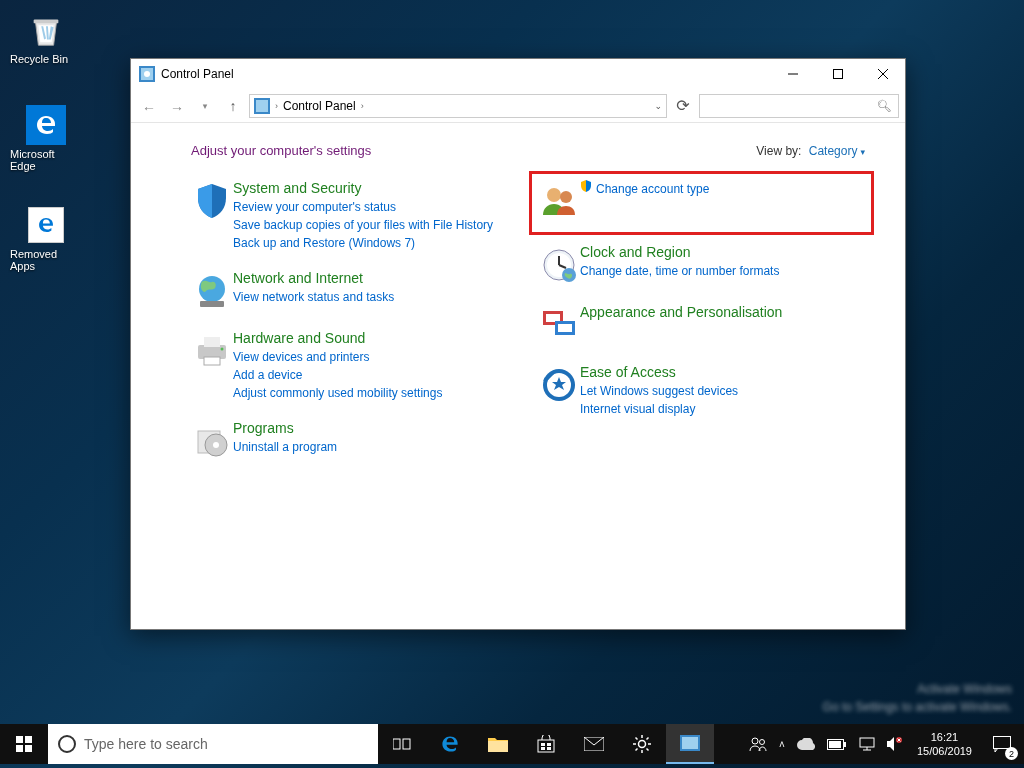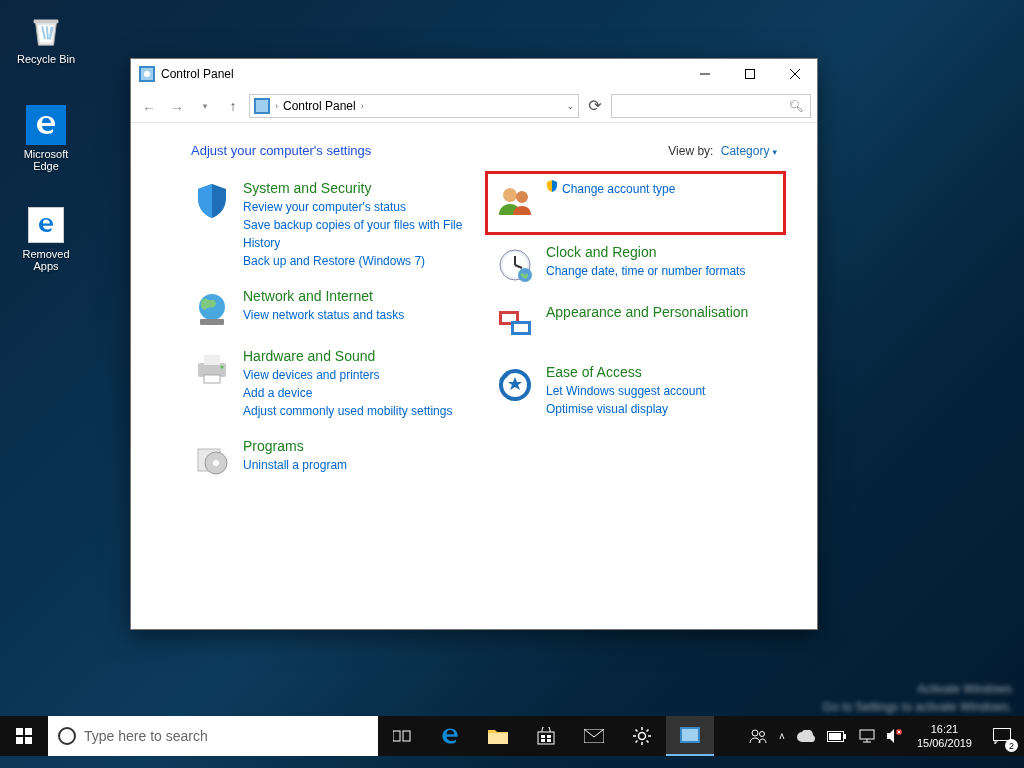--- a/index.html
+++ b/index.html
@@ -1,26 +1,26 @@
 <!DOCTYPE html>
 <html><head>
 <meta charset="utf-8">
 <style>
 * { margin:0; padding:0; box-sizing:border-box; font-family:"Segoe UI",Tahoma,sans-serif; }
 body { width:1024px; height:768px; overflow:hidden; background:linear-gradient(135deg,#0a2540 0%,#08304f 30%,#0d3b5c 50%,#05263f 70%,#031a2e 100%); position:relative; }
 
 
-.desktop-icon { position:absolute; width:72px; text-align:center; color:#fff; font-size:11px; text-shadow:0 1px 2px rgba(0,0,0,.8); cursor:pointer; }
+.desktop-icon { position:absolute; width:72px; color:#fff; font-size:11px; text-shadow:0 1px 2px rgba(0,0,0,.8); cursor:pointer; }
 .desktop-icon .ico { width:40px; height:40px; margin:0 auto 3px; display:flex; align-items:center; justify-content:center; }
 #di1{top:10px;left:10px}#di2{top:105px;left:10px}#di3{top:205px;left:10px}
 .recycle-bin-svg{width:38px;height:38px}
 .edge-tile{width:40px;height:40px;background:#0078d7;display:flex;align-items:center;justify-content:center}
 
 
-.window{position:absolute;left:130px;top:58px;width:688px;height:572px;background:#fff;border:1px solid #777;box-shadow:0 6px 24px rgba(0,0,0,.5);display:flex;flex-direction:column}
+.window{position:absolute;left:130px;top:58px;width:776px;height:572px;background:#fff;border:1px solid #777;box-shadow:0 6px 24px rgba(0,0,0,.5);display:flex;flex-direction:column}
 .titlebar{height:30px;display:flex;align-items:center;padding-left:8px;background:#fff;color:#000;font-size:12px}
 .titlebar .cp-icon{width:16px;height:16px;margin-right:6px;display:inline-flex}
 .win-controls{margin-left:auto;display:flex}
 .win-controls div{width:45px;height:30px;display:flex;align-items:center;justify-content:center;font-size:13px;font-family:"Segoe UI";cursor:pointer}
 
 
 .navrow{height:34px;border-bottom:1px solid #e5e5e5;display:flex;align-items:center;padding:0 6px;gap:4px}
 .navbtn{width:24px;height:24px;display:flex;align-items:center;justify-content:center;color:#888;cursor:default;font-size:14px}
 .navbtn.enabled{color:#555;cursor:pointer}
 .bbox{flex:1;height:24px;border:1px solid #ccc;display:flex;align-items:center;padding:0 4px;font-size:12px;gap:5px}
@@ -28,37 +28,37 @@
 .bbox .chev{color:#666;font-size:9px}
 .bbox .dd{margin-left:auto;color:#555;font-size:9px}
 .refresh{width:24px;height:24px;display:flex;align-items:center;justify-content:center;color:#555;cursor:pointer}
 .search{width:200px;height:24px;border:1px solid #ccc;position:relative}
 .search input{width:100%;height:100%;border:none;padding:0 24px 0 6px;font-size:12px;outline:none}
 .search .sicon{position:absolute;right:6px;top:4px;color:#777;font-size:12px}
 
 
 .body{flex:1;padding:20px 40px 20px 60px;overflow:auto}
 .hdr{display:flex;align-items:center;margin-bottom:22px}
-.hdr .ttl{color:#1d4ed8;font-size:13px}
+.hdr .ttl{color:#701a75;font-size:13px}
 .hdr .vb{margin-left:auto;font-size:12px;color:#333}
 .hdr .vb a{color:#1a6fb7;text-decoration:none;margin-left:4px}
 .hdr .vb .dd{font-size:9px;margin-left:3px;color:#1a6fb7}
 
 .cols{display:flex;gap:20px}
 .col{flex:1;min-width:0}
-.cat{display:flex;gap:10px;margin-bottom:18px;position:relative}
+.cat{display:flex;margin-bottom:18px;position:relative}
 .cat .caticon{width:42px;height:42px;flex:0 0 42px;display:flex;align-items:center;justify-content:center}
 .cat .cattxt{flex:1}
 .cat .cattxt h3{color:#208020;font-size:14px;font-weight:400;margin-bottom:2px;cursor:pointer}
 .cat .cattxt a{display:block;color:#0066cc;font-size:12px;line-height:1.5;text-decoration:none;cursor:pointer}
 .cat .cattxt .wshield{display:flex;align-items:flex-start;gap:4px}
 .box-highlight{border:3px solid #e02020;padding:6px 6px 10px 6px;margin:-9px -9px 9px -9px}
 
 
-.taskbar{position:absolute;bottom:12px;left:0;right:0;height:40px;background:#101010;display:flex;align-items:center;color:#fff}
+.taskbar{position:absolute;bottom:4px;left:0;right:0;height:40px;background:#101010;display:flex;align-items:center;color:#fff}
 .start{width:48px;height:40px;display:flex;align-items:center;justify-content:center;cursor:pointer}
 .searchbar{width:330px;height:40px;background:#fff;display:flex;align-items:center;padding:0 10px;gap:8px;cursor:text}
 .searchbar .circ{width:18px;height:18px;border:2px solid #333;border-radius:50%}
 .searchbar span{color:#666;font-size:14px}
 .tbicons{display:flex;height:100%}
 .tbicons .tb{width:48px;height:40px;display:flex;align-items:center;justify-content:center;cursor:pointer;position:relative}
 .tbicons .tb.active{background:#333;border-bottom:2px solid #76b9ed}
 .tray{margin-left:auto;display:flex;align-items:center;height:100%;font-size:11px}
 .tray .ticon{padding:0 6px;height:40px;display:flex;align-items:center;justify-content:center;cursor:pointer}
 .clock{padding:0 8px;text-align:center;line-height:1.3;font-size:11px}
@@ -279,22 +279,22 @@
               <svg width="40" height="40" viewBox="0 0 40 40">
                 <circle cx="20" cy="20" r="16" fill="#1e6fb8"></circle>
                 <circle cx="20" cy="20" r="12" fill="#fff"></circle>
                 <path fill="#1e6fb8" d="M20 10l2 5h5l-4 3 2 5-5-3-5 3 2-5-4-3h5z" transform="translate(0 2)"></path>
                 <path fill="none" stroke="#1e6fb8" stroke-width="3" d="M14 8l-6 6"></path>
                 <path fill="#1e6fb8" d="M6 12l-2 4 4-2z"></path>
               </svg>
             </div>
           <div class="cattxt">
             <h3>Ease of Access</h3>
-            <a>Let Windows suggest account</a>
-            <a>Optimise visual display</a>
+            <a>Let Windows suggest devices</a>
+            <a>Internet visual display</a>
           </div>
         </div>
       </div>
     </div>
   </div>
 </div>
 
 <div class="taskbar">
   <div class="start">
     <svg width="16" height="16" viewBox="0 0 16 16">

